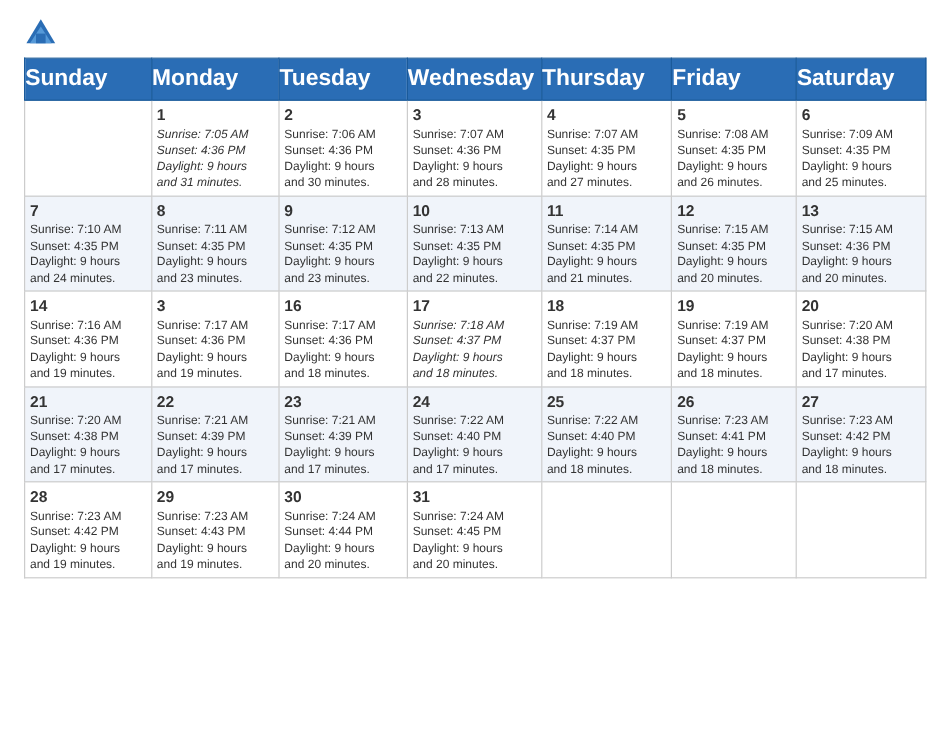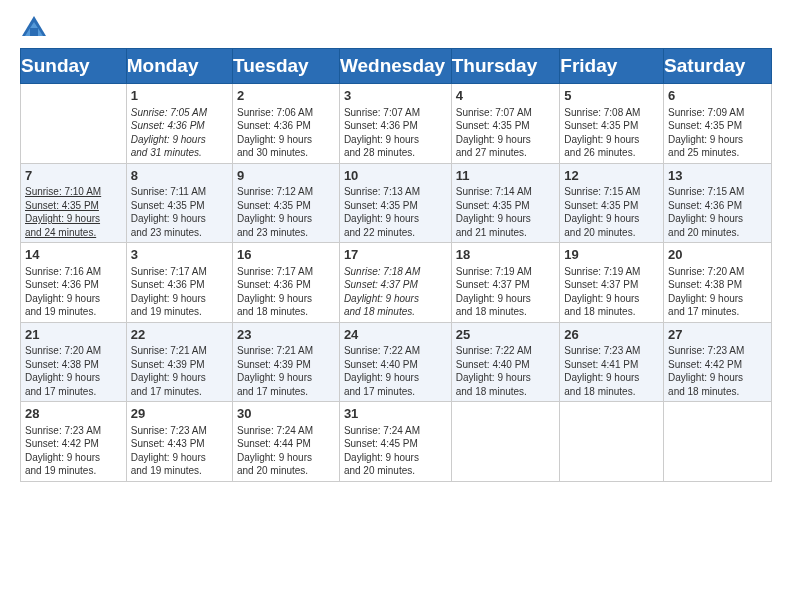--- a/index.html
+++ b/index.html
@@ -176,21 +176,21 @@
             <span class="day-num">6</span>
             <div class="day-info" style="white-space: pre-line;">Sunrise: 7:09 AM
 Sunset: 4:35 PM
 Daylight: 9 hours
 and 25 minutes.</div>
           </td>
         </tr>
         <tr class="week-row-even">
           <td>
             <span class="day-num">7</span>
-            <div class="day-info" style="white-space: pre-line; text-decoration: underline;">Sunrise: 7:10 AM
+            <div class="day-info" style="white-space: pre-line;">Sunrise: 7:10 AM
 Sunset: 4:35 PM
 Daylight: 9 hours
 and 24 minutes.</div>
           </td>
           <td>
             <span class="day-num">8</span>
             <div class="day-info" style="white-space: pre-line;">Sunrise: 7:11 AM
 Sunset: 4:35 PM
 Daylight: 9 hours
 and 23 minutes.</div>

